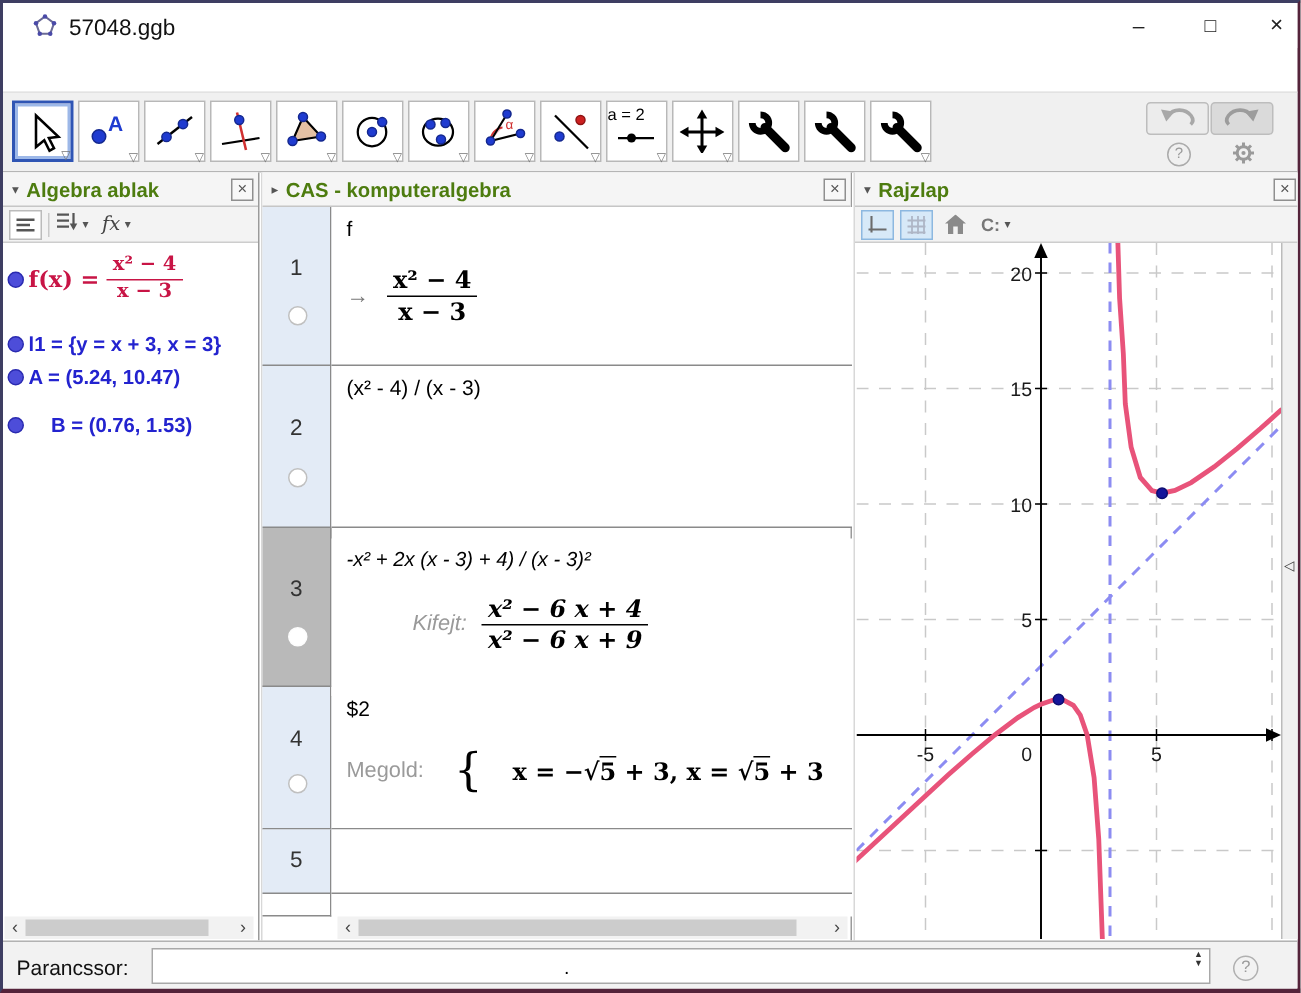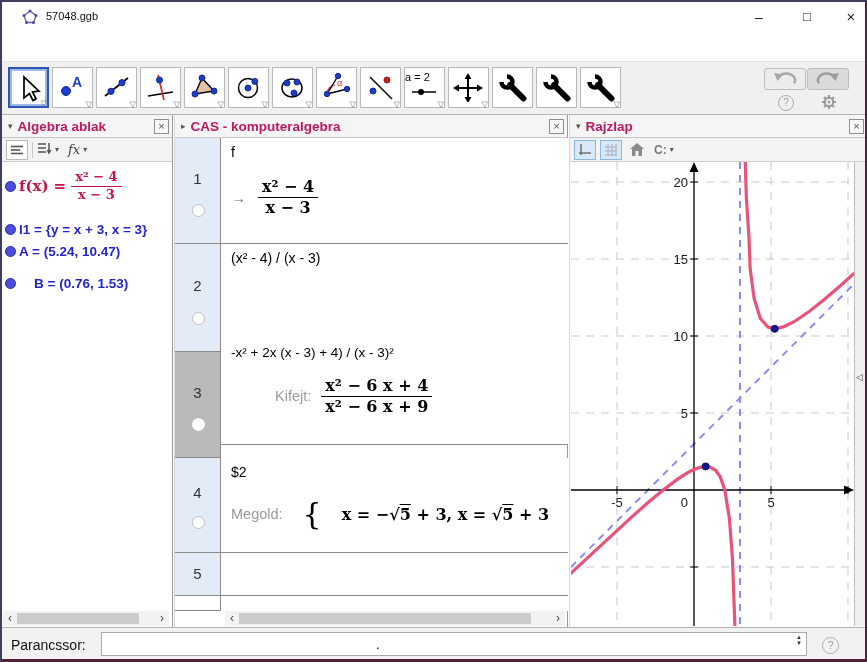--- a/index.html
+++ b/index.html
@@ -5,42 +5,42 @@
   html,body{margin:0;padding:0;background:#888;}
   #window{
     position:relative;width:867px;height:662px;background:#fff;overflow:hidden;
     font-family:"Liberation Sans",sans-serif;box-sizing:border-box;
     border-top:2px solid #3e3e62;border-left:2px solid #3e3e62;
     border-right:2px solid #54233a;border-bottom:3px solid #54233a;
   }
   
   #titlebar{position:absolute;left:0;top:0;width:100%;height:30px;background:#fff;}
   #logo{position:absolute;left:20px;top:7px;}
-  #title-text{position:absolute;left:44px;top:8px;font-size:11px;color:#111;}
+  #title-text{position:absolute;left:44px;top:8px;font-size:15px;color:#111;}
   .winbtn{position:absolute;top:0;width:38px;height:30px;text-align:center;line-height:30px;font-size:14px;color:#222;cursor:default;}
   #btn-min{left:738px;} #btn-max{left:786px;font-size:13px;} #btn-close{left:830px;font-size:15px;}
   
   #menubar{position:absolute;left:0;top:30px;width:100%;height:29px;background:#fff;display:flex;align-items:center;}
   .menu-item{font-size:14.5px;color:#111;padding:0 6px;margin-left:4px;}
   #menu-signin{margin-left:auto;margin-right:8px;font-size:14.5px;color:#111;}
   
   #toolbar{position:absolute;left:0;top:59px;width:100%;height:54px;background:#f0f0f0;border-top:1px solid #e2e2e2;border-bottom:1px solid #b5b5b5;box-sizing:border-box;}
   .tool{position:absolute;top:5px;width:41px;height:41px;background:#fff;border:1px solid #b8b8b8;box-sizing:border-box;}
   .tool svg{position:absolute;left:4px;top:4px;}
   .tool .more{position:absolute;right:0px;bottom:-2px;font-size:8px;color:#777;}
   .tool.selected{border:2px solid #2f55b4;box-shadow:0 0 0 2px #9db8e8 inset;}
   .minibtn{position:absolute;border:1px solid #bdbdbd;border-radius:3px;width:40px;height:20px;top:6px;text-align:center;}
   #undo-btn{left:762px;background:#ececec;} #redo-btn{left:805px;background:#dadada;}
   #toolbar-help{position:absolute;left:776px;top:33px;width:14px;height:14px;border:1.4px solid #ababab;border-radius:50%;
     color:#9a9a9a;font-size:10px;line-height:14px;text-align:center;}
   #toolbar-gear{position:absolute;left:819px;top:32px;}
   
   .panel-header{position:absolute;height:23px;background:#f5f5f5;border-bottom:1px solid #c6c6c6;box-sizing:border-box;display:flex;align-items:center;}
   .panel-header .tri{font-size:9px;color:#555;margin:0 5px 0 6px;}
-  .panel-header .ptitle{font-size:13.5px;font-weight:bold;color:#be185d;}
+  .panel-header .ptitle{font-size:13.5px;font-weight:bold;color:#4d7c0f;}
   .closebox{margin-left:auto;margin-right:3px;width:13px;height:13px;border:1px solid #8f8f8f;color:#555;
     font-size:11px;line-height:12px;text-align:center;background:#f8f8f8;}
   .stylebar{position:absolute;height:24px;background:#f3f3f3;border-bottom:1px solid #cdcdcd;box-sizing:border-box;display:flex;align-items:center;}
   .sb-ddn{font-size:8px;color:#555;margin:0 3px;}
   .sb-box{width:20px;height:18px;border:1px solid #bbb;background:#fff;margin-left:4px;display:flex;align-items:center;justify-content:center;}
   .sb-box.on{background:#d7e9f8;border-color:#8db8e0;}
   .sb-sep{width:1px;height:16px;background:#c9c9c9;margin:0 4px;}
   
   #algebra-panel{position:absolute;left:0;top:113px;width:171px;height:512px;background:#fff;border-right:1px solid #9a9a9a;box-sizing:border-box;}
   #algebra-header{left:0;top:0;width:100%;}
@@ -373,21 +373,21 @@
           <span class="fnum">x² − 4</span>
           <span class="fden">x − 3</span>
         </span>
       </div>
     </div>
 
     <div class="cas-row" style="top:129px;height:108px;">
       <div class="cas-input">(x² - 4) / (x - 3)</div>
     </div>
 
-    <div class="cas-row" style="top:224px;height:106px;">
+    <div class="cas-row" style="top:244px;height:106px;font-style:italic;">
       <div class="cas-input" style="font-size:13.5px;">-x² + 2x (x - 3) + 4) / (x - 3)²</div>
       <div class="cas-output" style="top:38px;gap:10px;margin-left:44px;">
         <span class="cas-label">Kifejt:</span>
         <span class="frac cas-frac">
           <span class="fnum">x² − 6 x + 4</span>
           <span class="fden">x² − 6 x + 9</span>
         </span>
       </div>
     </div>
 

